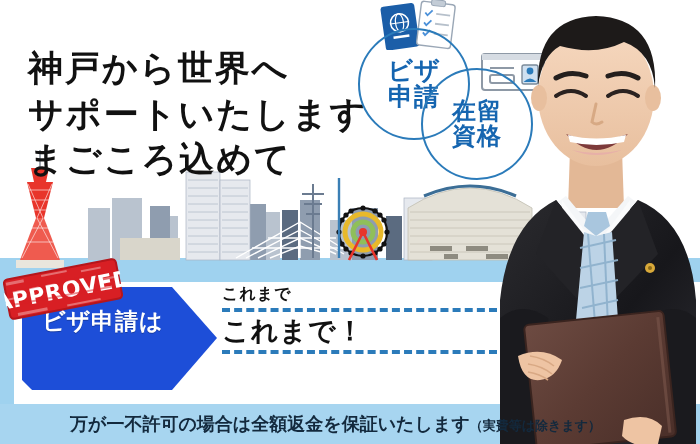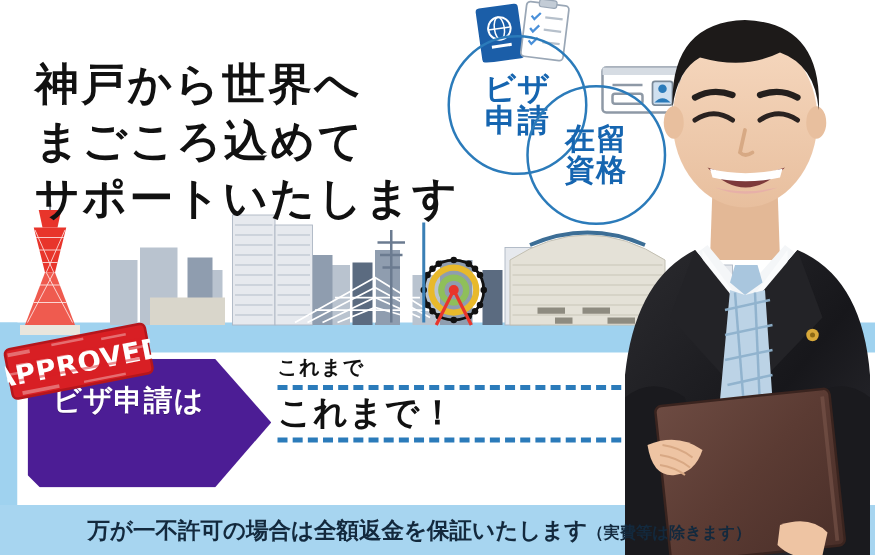--- a/index.html
+++ b/index.html
@@ -54,21 +54,21 @@
 
   .icon-passport{position:absolute;left:375px;top:0px;width:92px;height:50px;}
   .icon-idcard{position:absolute;left:478px;top:50px;width:70px;height:44px;}
 
   
   .photo{position:absolute;left:492px;top:0;width:208px;height:444px;}
 
   
   .arrow-banner{
     position:absolute;left:22px;top:287px;width:195px;height:103px;
-    background:#4c1d95;
+    background:#1d4ed8;
     border-radius:10px 0 0 10px;
     clip-path:polygon(0 10px,0 93px,10px 103px,150px 103px,195px 51px,150px 0,10px 0);
   }
   .arrow-banner .txt{
     position:absolute;left:20px;top:18px;color:#fff;font-weight:700;
     font-size:23px;line-height:1.45;letter-spacing:1px;
     text-shadow:0 1px 0 rgba(0,0,0,.25);
   }
   .arrow-banner .txt div{white-space:nowrap;}
 
@@ -249,22 +249,22 @@
       <rect x="-24" y="104" width="48" height="8" fill="#e9e6dd"></rect>
     </g>
   </svg>
 
   <div class="left-rail"></div>
   <div class="white-plate"></div>
   <div class="footer-band"></div>
 
   <div class="headline">
     <div>神戸から世界へ</div>
+    <div>サポートいたします</div>
     <div>まごころ込めて</div>
-    <div>サポートいたします</div>
   </div>
 
   <svg class="icon-passport" viewBox="0 0 92 50">
     <g transform="rotate(-8 30 26)">
       <rect x="8" y="4" width="34" height="44" rx="3" fill="#1b5ea8"></rect>
       <circle cx="25" cy="22" r="9" fill="none" stroke="#ffffff" stroke-width="1.6"></circle>
       <ellipse cx="25" cy="22" rx="4" ry="9" fill="none" stroke="#ffffff" stroke-width="1.2"></ellipse>
       <line x1="16" y1="22" x2="34" y2="22" stroke="#ffffff" stroke-width="1.2"></line>
       <line x1="17" y1="36" x2="33" y2="36" stroke="#ffffff" stroke-width="2.4"></line>
     </g>

